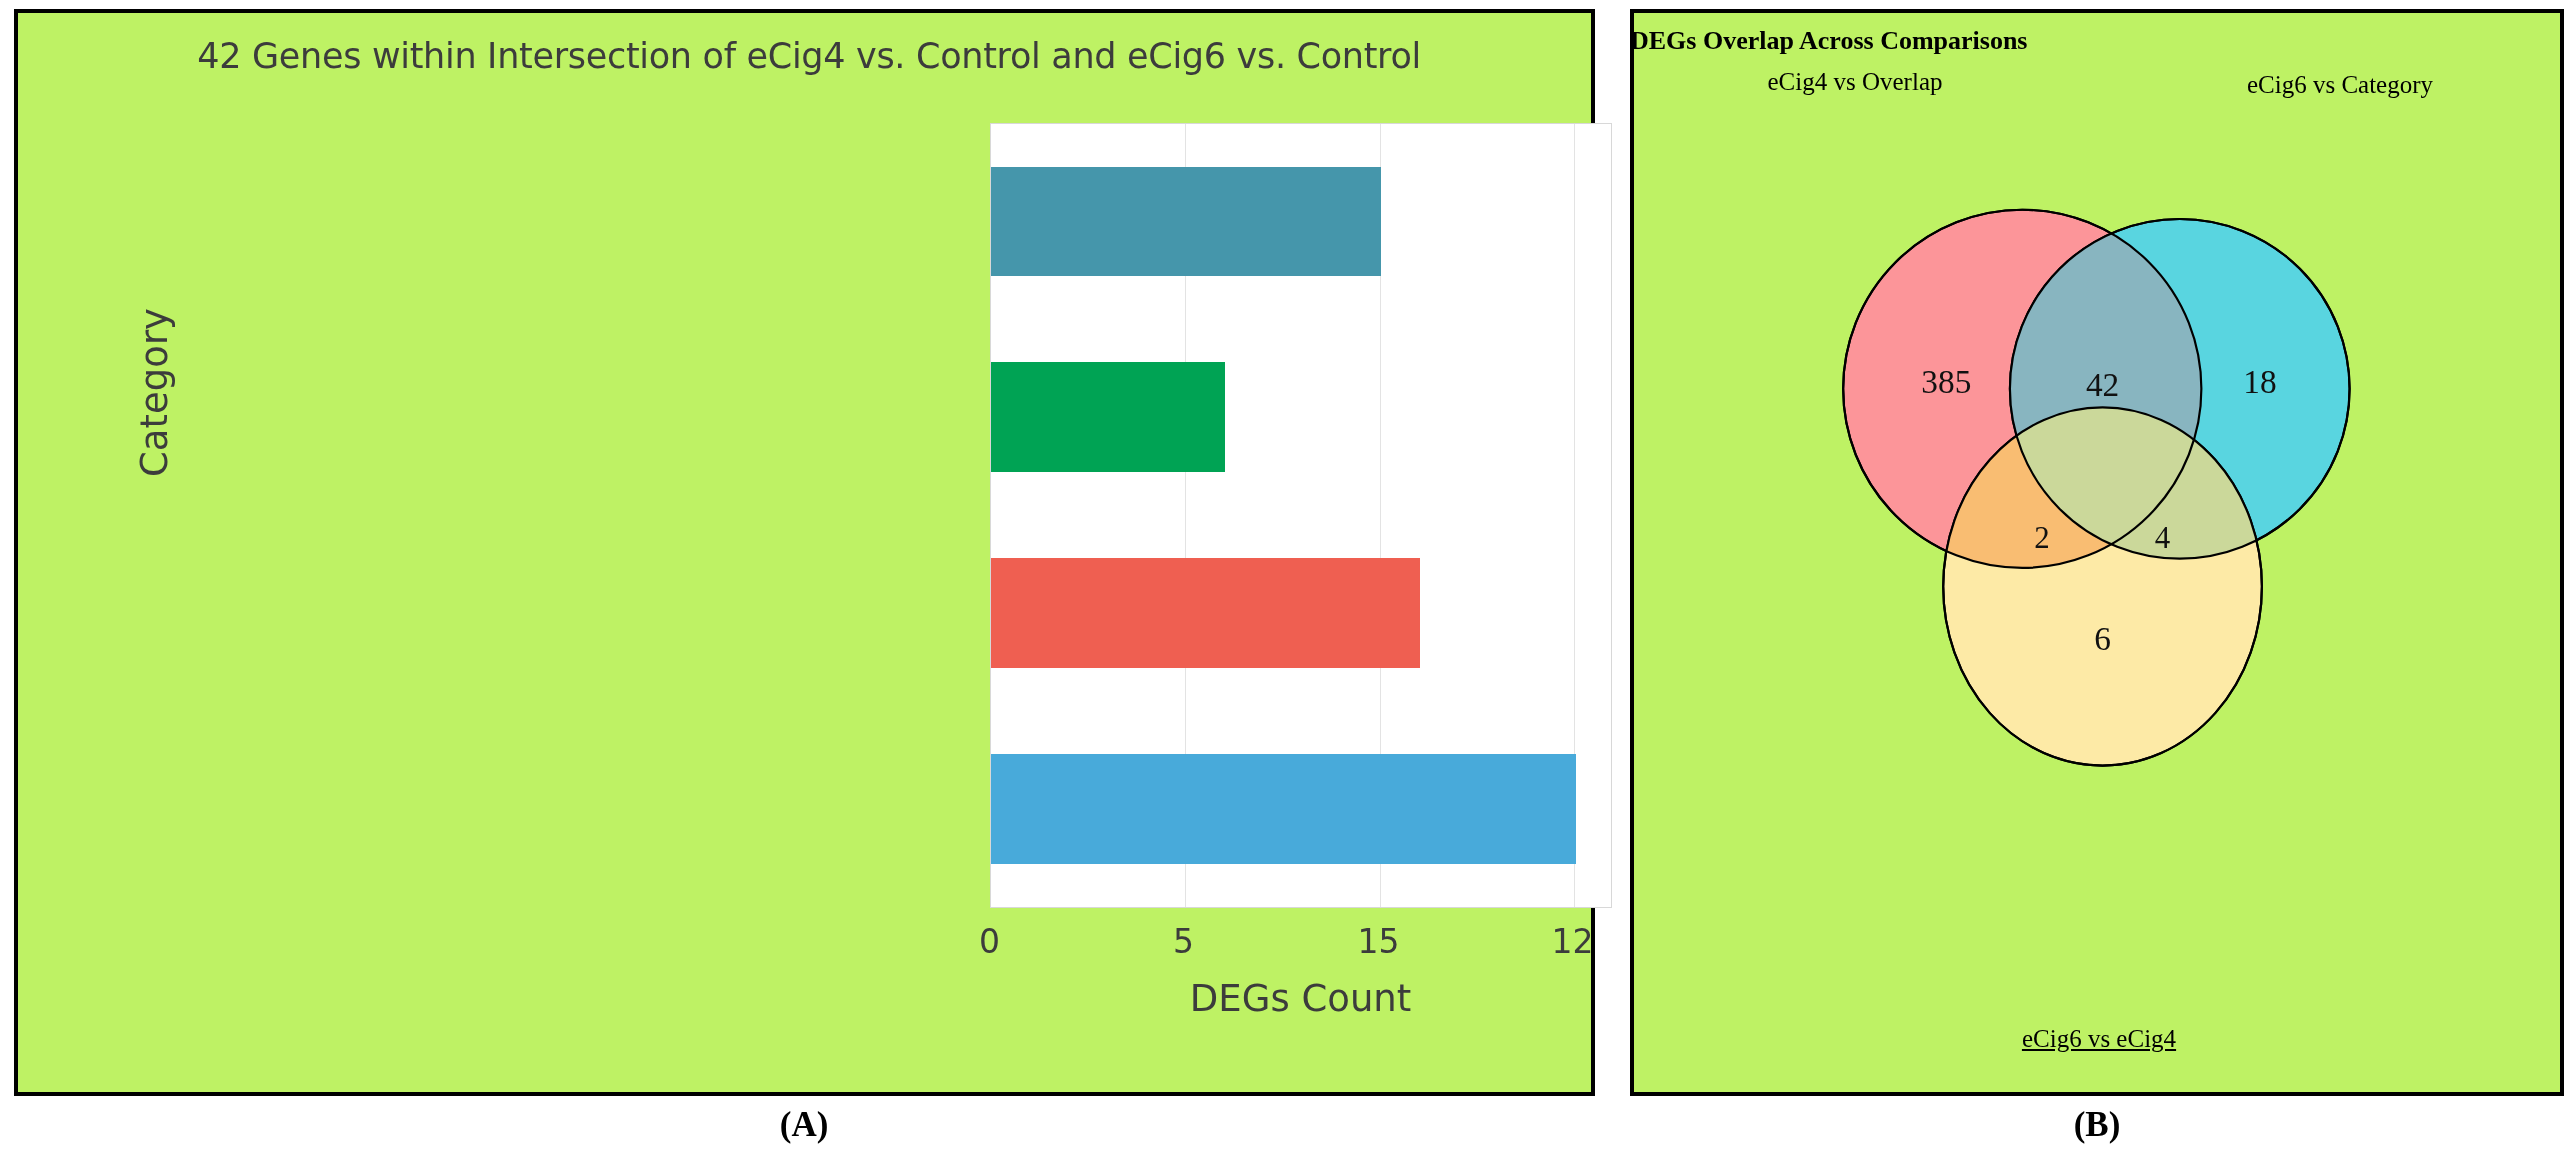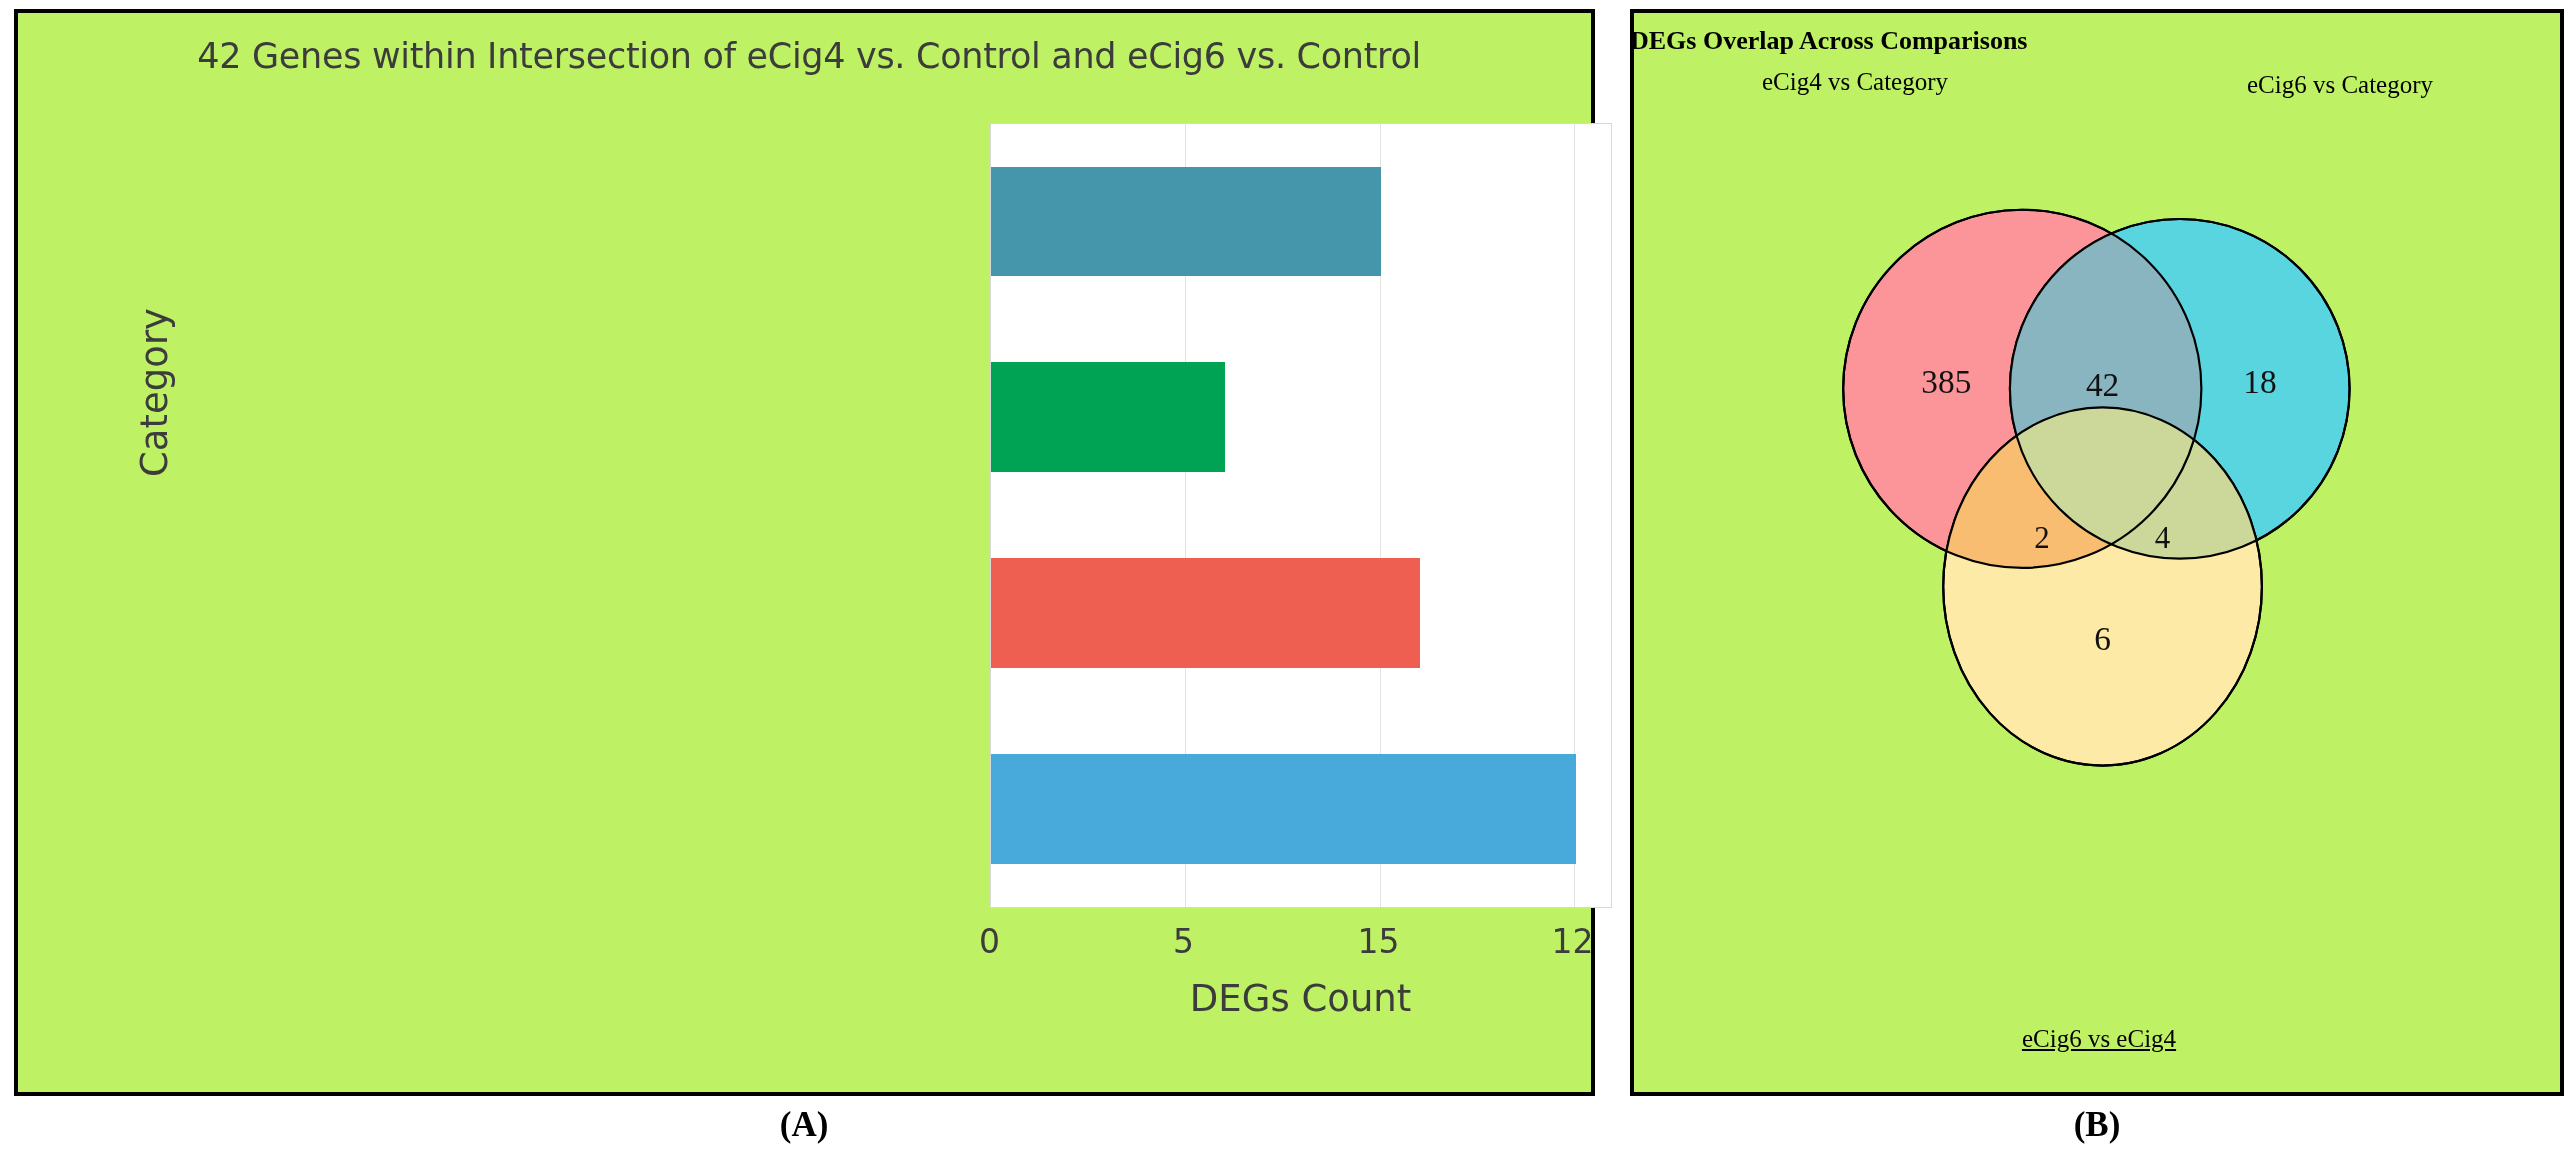--- a/index.html
+++ b/index.html
@@ -191,21 +191,21 @@
 
     <div id="x-axis-title">DEGs Count</div>
   </div>
 
   <div class="panel-caption" id="caption-a">(A)</div>
 
   <div class="panel" id="panel-b"></div>
 
   <div id="venn-title">DEGs Overlap Across Comparisons</div>
 
-  <div class="venn-set-label" style="left:1855px; top:68px;">eCig4 vs Category</div>
+  <div class="venn-set-label" style="left:1855px; top:68px;">eCig4 vs Overlap</div>
   <div class="venn-set-label" style="left:2340px; top:71px;">eCig6 vs Category</div>
   <div class="venn-set-label" style="left:2099px; top:1025px;text-decoration:underline;">eCig6 vs eCig4</div>
 
   <svg id="venn-svg" viewBox="0 0 1512 1760">
     <defs>
 
       <clipPath id="clipA">
           <circle cx="635" cy="615" r="290"></circle>
         </clipPath>
       <clipPath id="clipB">

